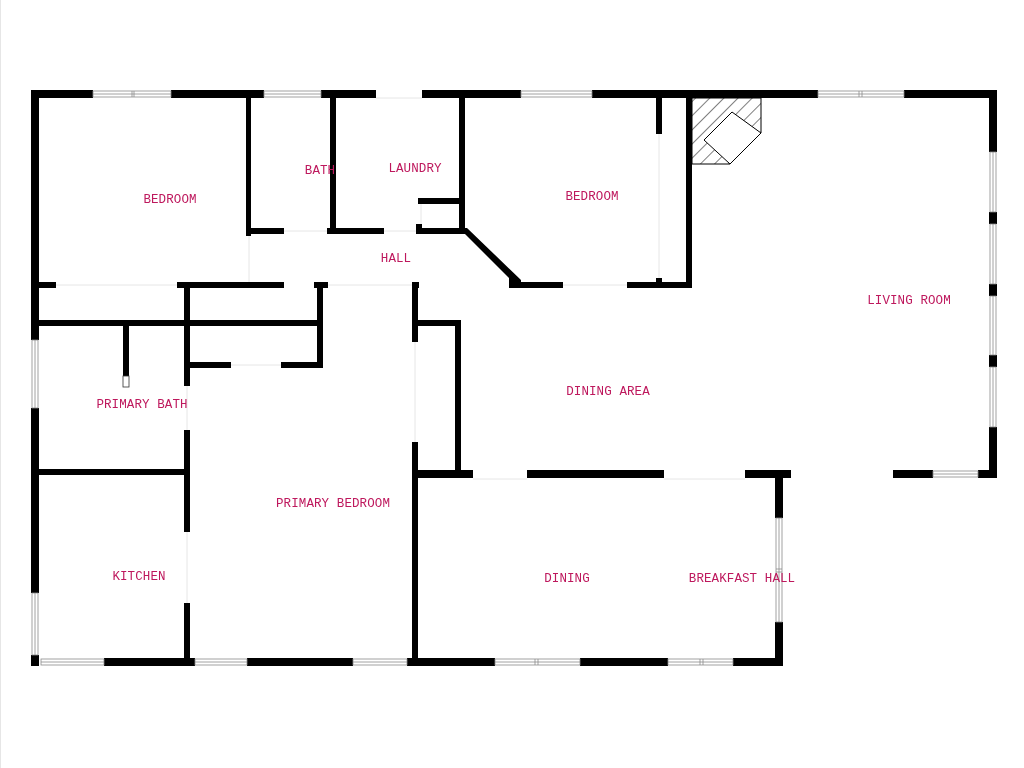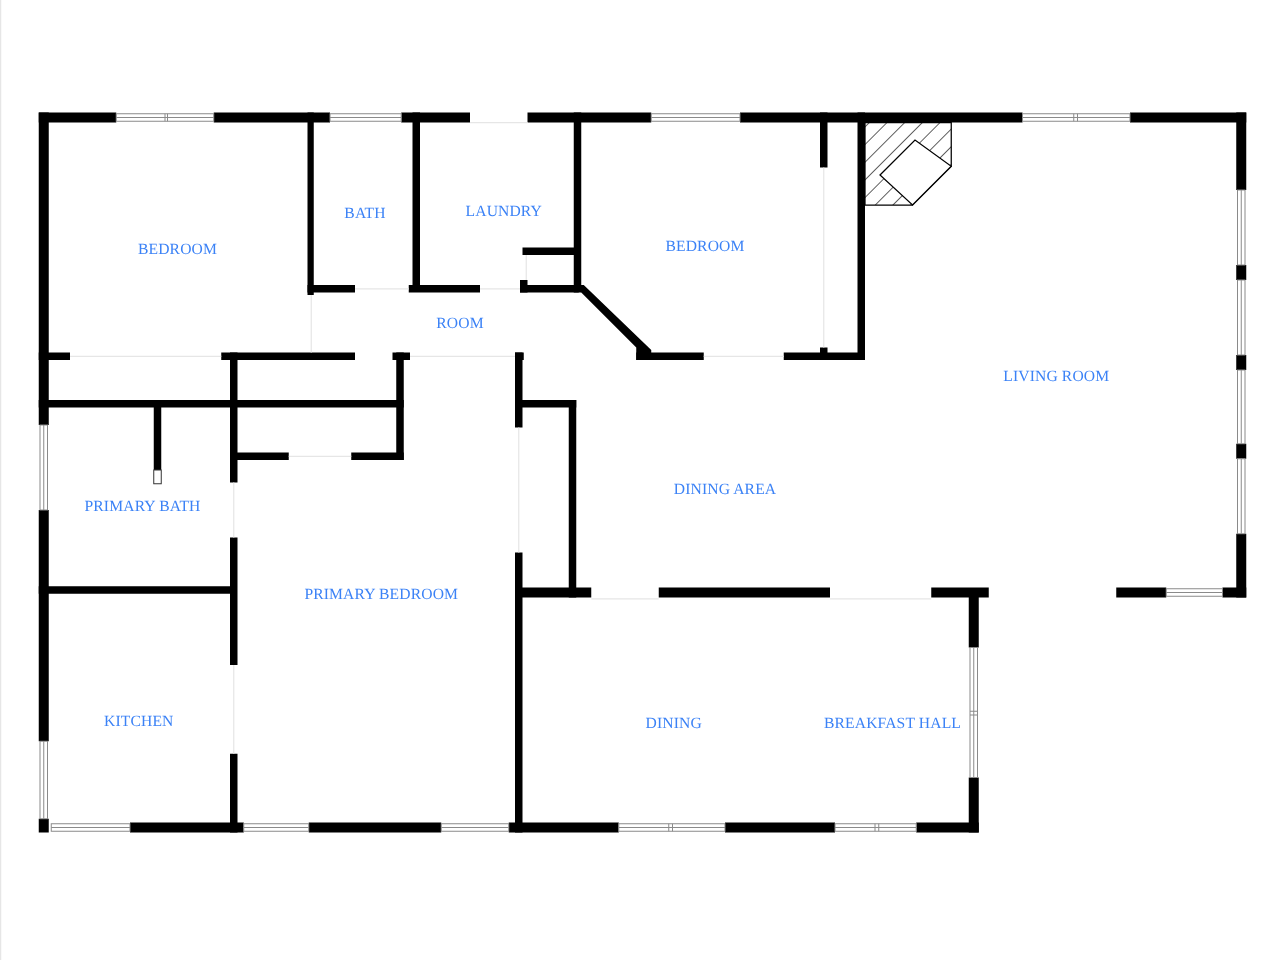--- a/index.html
+++ b/index.html
@@ -2,21 +2,21 @@
 <html><head>
 <meta charset="utf-8">
 <style>
   html, body { margin: 0; padding: 0; background: #ffffff; }
   body { width: 1024px; height: 768px; overflow: hidden; position: relative; }
   .frame { position: absolute; left: 0; top: 0; width: 1024px; height: 768px; border-left: 1px solid #e6e6e6; box-sizing: border-box; }
   svg { position: absolute; left: 0; top: 0; }
   .wall { fill: #000000; }
   .win { fill: #ffffff; stroke: #8a8a8a; stroke-width: 0.8; }
   .win-line { stroke: #8a8a8a; stroke-width: 0.8; }
-  .label { position: absolute; font-family: Liberation Serif, serif; font-size: 12.5px; color: #3b82f6; white-space: nowrap; transform: translate(-50%, -50%); letter-spacing: 0.1px; }
+  .label { position: absolute; font-family: Liberation Mono, monospace; font-size: 12.5px; color: #be185d; white-space: nowrap; transform: translate(-50%, -50%); letter-spacing: 0.1px; margin-left: 28px; }
 </style>
 </head>
 <body>
 
 <div class="frame">
 <svg width="1024" height="768" viewBox="0 0 1024 768">
   <defs>
     <pattern id="hatch" patternUnits="userSpaceOnUse" width="10" height="10" patternTransform="rotate(45)">
       <line x1="0" y1="0" x2="0" y2="10" stroke="#000" stroke-width="1"></line>
     </pattern>
@@ -178,23 +178,23 @@
   </g>
 
   <g>
     <polygon points="691,98 760,98 760,133 729,164 691,164" fill="url(#hatch)" stroke="#000" stroke-width="1"></polygon>
     <polygon points="703,140 731,112 760,133 729,164 703,140" fill="#ffffff" stroke="#000" stroke-width="1"></polygon>
   </g>
 </svg>
 
 <div class="label" style="left:141px;top:200px;">BEDROOM</div>
 <div class="label" style="left:291px;top:171px;">BATH</div>
-<div class="label" style="left:402px;top:169px;">LAUNDRY</div>
+<div class="label" style="left:386px;top:169px;">LAUNDRY</div>
 <div class="label" style="left:563px;top:197px;">BEDROOM</div>
-<div class="label" style="left:367px;top:259px;">ROOM</div>
-<div class="label" style="left:844px;top:301px;">LIVING ROOM</div>
+<div class="label" style="left:367px;top:259px;">HALL</div>
+<div class="label" style="left:880px;top:301px;">LIVING ROOM</div>
 <div class="label" style="left:579px;top:392px;">DINING AREA</div>
 <div class="label" style="left:113px;top:405px;">PRIMARY BATH</div>
-<div class="label" style="left:304px;top:476px;">PRIMARY BEDROOM</div>
+<div class="label" style="left:304px;top:504px;">PRIMARY BEDROOM</div>
 <div class="label" style="left:110px;top:577px;">KITCHEN</div>
 <div class="label" style="left:538px;top:579px;">DINING</div>
 <div class="label" style="left:713px;top:579px;">BREAKFAST HALL</div>
 </div>
 
 </body></html>

